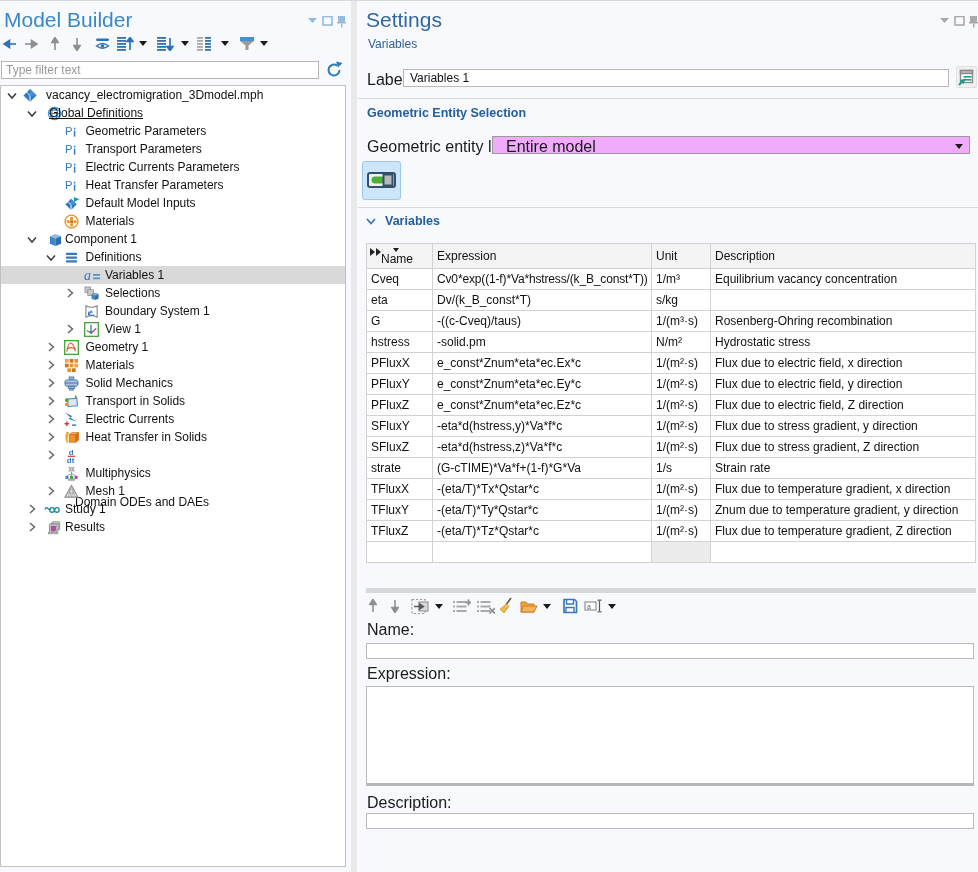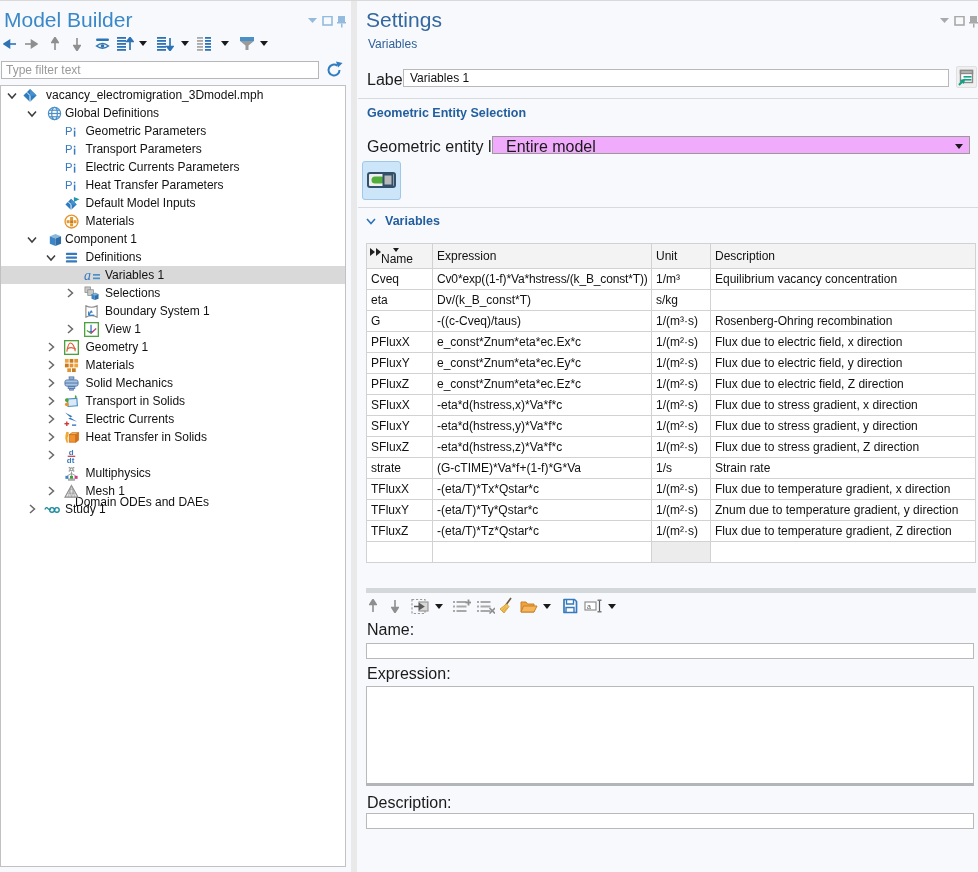--- a/index.html
+++ b/index.html
@@ -144,21 +144,21 @@
         </svg>
         <span class="ticon" style="left:46px;"><svg width="15" height="15" viewBox="0 0 16 16">
             <g fill="none" stroke="#4a90c8" stroke-width="1.3">
               <circle cx="8" cy="8" r="6.5"></circle>
               <ellipse cx="8" cy="8" rx="3" ry="6.5"></ellipse>
               <line x1="1.5" y1="8" x2="14.5" y2="8"></line>
               <line x1="2.4" y1="4.5" x2="13.6" y2="4.5"></line>
               <line x1="2.4" y1="11.5" x2="13.6" y2="11.5"></line>
             </g>
           </svg></span>
-        <span class="tlabel" style="left:64px;">Global Definitions</span>
+        <span class="tlabel" style="left:48px;text-decoration:underline;">Global Definitions</span>
       </div>
       <div class="trow">
         <span class="ticon" style="left:62.5px;"><svg width="15" height="15" viewBox="0 0 16 16">
             <text x="1" y="12" font-family="Liberation Sans" font-size="12" fill="#3779bd">P</text>
             <rect x="10.5" y="7" width="1.6" height="6.5" fill="#3779bd"></rect>
             <rect x="10.5" y="4" width="1.6" height="1.8" fill="#3779bd"></rect>
           </svg></span>
         <span class="tlabel" style="left:84.5px;">Geometric Parameters</span>
       </div>
       <div class="trow">
@@ -415,20 +415,35 @@
         </svg>
         <span class="ticon" style="left:46px;"><svg width="16" height="13" viewBox="0 0 18 14" style="position:relative;left:-3px;">
             <g fill="none" stroke="#1b8a9e" stroke-width="1.5">
               <path d="M1 7 Q2.5 3.5 4.5 6 Q6 8 7.5 6.5"></path>
               <circle cx="9" cy="7.5" r="2.6"></circle>
               <circle cx="14.5" cy="7.5" r="2.6"></circle>
               <path d="M11.6 7 Q13 6 11.9 7.5" stroke-width="1.2"></path>
             </g>
           </svg></span>
         <span class="tlabel" style="left:64px;">Study 1</span>
+      </div>
+      <div class="trow">
+        <svg class="tchev" style="left:24.5px;top:3px;" width="12" height="12" viewBox="0 0 12 12">
+          <polyline points="4,2 8.5,6 4,10" fill="none" stroke="#686868" stroke-width="1.5"></polyline>
+        </svg>
+        <span class="ticon" style="left:46px;"><svg width="16" height="15" viewBox="0 0 16 16">
+            <g fill="#e8e8e8" stroke="#8a8a8a" stroke-width="1">
+              <path d="M2 12 L2 4 L10 4 L10 12 Q6 10.5 2 12 Z" transform="translate(3,-2)"></path>
+              <path d="M2 12 L2 4 L10 4 L10 12 Q6 10.5 2 12 Z" transform="translate(1.5,-0.5)"></path>
+              <path d="M2 13 L2 4.5 L10 4.5 L10 13 Q6 11.5 2 13 Z"></path>
+            </g>
+            <rect x="3.8" y="6.5" width="4.6" height="4.6" fill="#b44fa0" stroke="#8a3a8a" stroke-width="0.8"></rect>
+            <rect x="1" y="13.2" width="10" height="1.6" fill="#c9c9c9" stroke="#8a8a8a" stroke-width="0.7"></rect>
+          </svg></span>
+        <span class="tlabel" style="left:64px;">Results</span>
       </div>
     </div>
 </div>
 <div id="splitter">
     <div style="position:absolute;left:5px;top:0;width:6px;height:872px;background:#e9e9e9;"></div>
   </div>
 <div id="right">
   <div class="ptitle" style="left:8px; top:8px; color:#33679f;">Settings</div>
   <svg class="abs" style="left:582px; top:16px;" width="40" height="14" viewBox="0 0 40 14">
     <polygon points="0,2 9,2 4.5,7" fill="#a9a9a9"></polygon>
@@ -508,42 +523,42 @@
           <td>s/kg</td>
           <td></td>
         </tr>
     <tr>
           <td>G</td>
           <td>-((c-Cveq)/taus)</td>
           <td>1/(m³·s)</td>
           <td>Rosenberg-Ohring recombination</td>
         </tr>
     <tr>
+          <td>hstress</td>
+          <td>-solid.pm</td>
+          <td>N/m²</td>
+          <td>Hydrostatic stress</td>
+        </tr>
+    <tr>
           <td>PFluxX</td>
           <td>e_const*Znum*eta*ec.Ex*c</td>
           <td>1/(m²·s)</td>
           <td>Flux due to electric field, x direction</td>
         </tr>
     <tr>
           <td>PFluxY</td>
           <td>e_const*Znum*eta*ec.Ey*c</td>
           <td>1/(m²·s)</td>
           <td>Flux due to electric field, y direction</td>
         </tr>
     <tr>
           <td>PFluxZ</td>
           <td>e_const*Znum*eta*ec.Ez*c</td>
           <td>1/(m²·s)</td>
           <td>Flux due to electric field, Z direction</td>
-        </tr>
-    <tr>
-          <td>SFluxX</td>
-          <td>-eta*d(hstress,x)*Va*f*c</td>
-          <td>1/(m²·s)</td>
-          <td>Flux due to stress gradient, x direction</td>
         </tr>
     <tr>
           <td>SFluxY</td>
           <td>-eta*d(hstress,y)*Va*f*c</td>
           <td>1/(m²·s)</td>
           <td>Flux due to stress gradient, y direction</td>
         </tr>
     <tr>
           <td>SFluxZ</td>
           <td>-eta*d(hstress,z)*Va*f*c</td>

